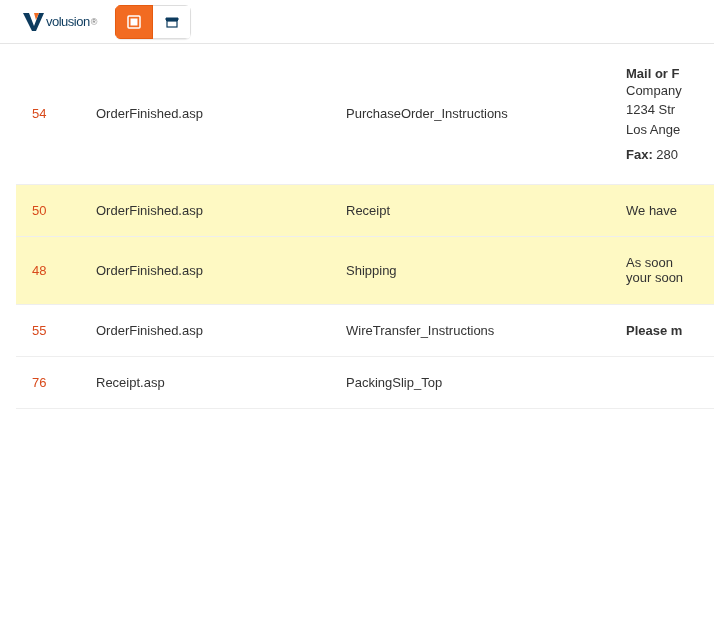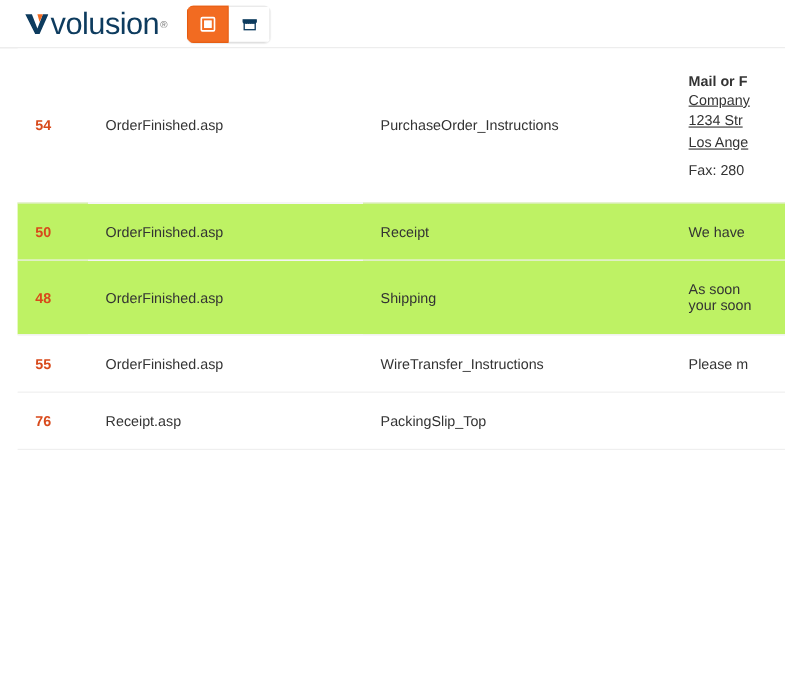--- a/index.html
+++ b/index.html
@@ -22,21 +22,21 @@
       display: flex;
       align-items: center;
       margin-right: 10px;
     }
     .logo-mark {
       width: 24px;
       height: 24px;
       margin-right: 2px;
     }
     .logo-text {
-      font-size: 28px;
+      font-size: 13px;
       font-weight: 400;
       color: #0d3b5e;
       letter-spacing: -0.5px;
     }
     .logo-r {
       font-size: 9px;
       vertical-align: super;
       color: #777;
       margin-left: 1px;
     }
@@ -68,42 +68,42 @@
     .toolbar-btn.white svg { stroke: #0d3b5e; fill: #0d3b5e; }
 
     .content {
       margin-left: 16px;
     }
     table {
       border-collapse: collapse;
       width: 100%;
     }
     tr.row-odd { background: #fff; }
-    tr.row-even { background: #bef264; }
+    tr.row-even { background: #fef9c3; }
     td {
       padding: 0 16px;
       vertical-align: middle;
       border-bottom: 1px solid #eee;
       height: 52px;
     }
     tr.tall td { height: 140px; }
     tr.med td { height: 68px; }
     tr.vtall td { height: 110px; }
     td.col-id {
       width: 64px;
       color: #d84a1b;
-      font-weight: 700;
+      font-weight: 400;
     }
     td.col-id a { color: #d84a1b; text-decoration: none; cursor: pointer; }
     td.col-page { width: 250px; color: #333; position: relative; }
     td.col-name { width: 280px; color: #333; }
     td.col-desc { color: #333; white-space: nowrap; }
     .desc-heading { font-weight: 700; }
-    .desc-body { margin-bottom: 8px; line-height: 1.5; text-decoration: underline; }
-    .bold { font-weight: 400; text-align: center; }
+    .desc-body { margin-bottom: 8px; line-height: 1.5; }
+    .bold { font-weight: 700; text-align: center; }
 
     .arrow {
       position: absolute;
       left: 215px;
       top: 50%;
       transform: translateY(-58%);
       pointer-events: none;
     }
     .arrow svg { display: block; }
   </style>

